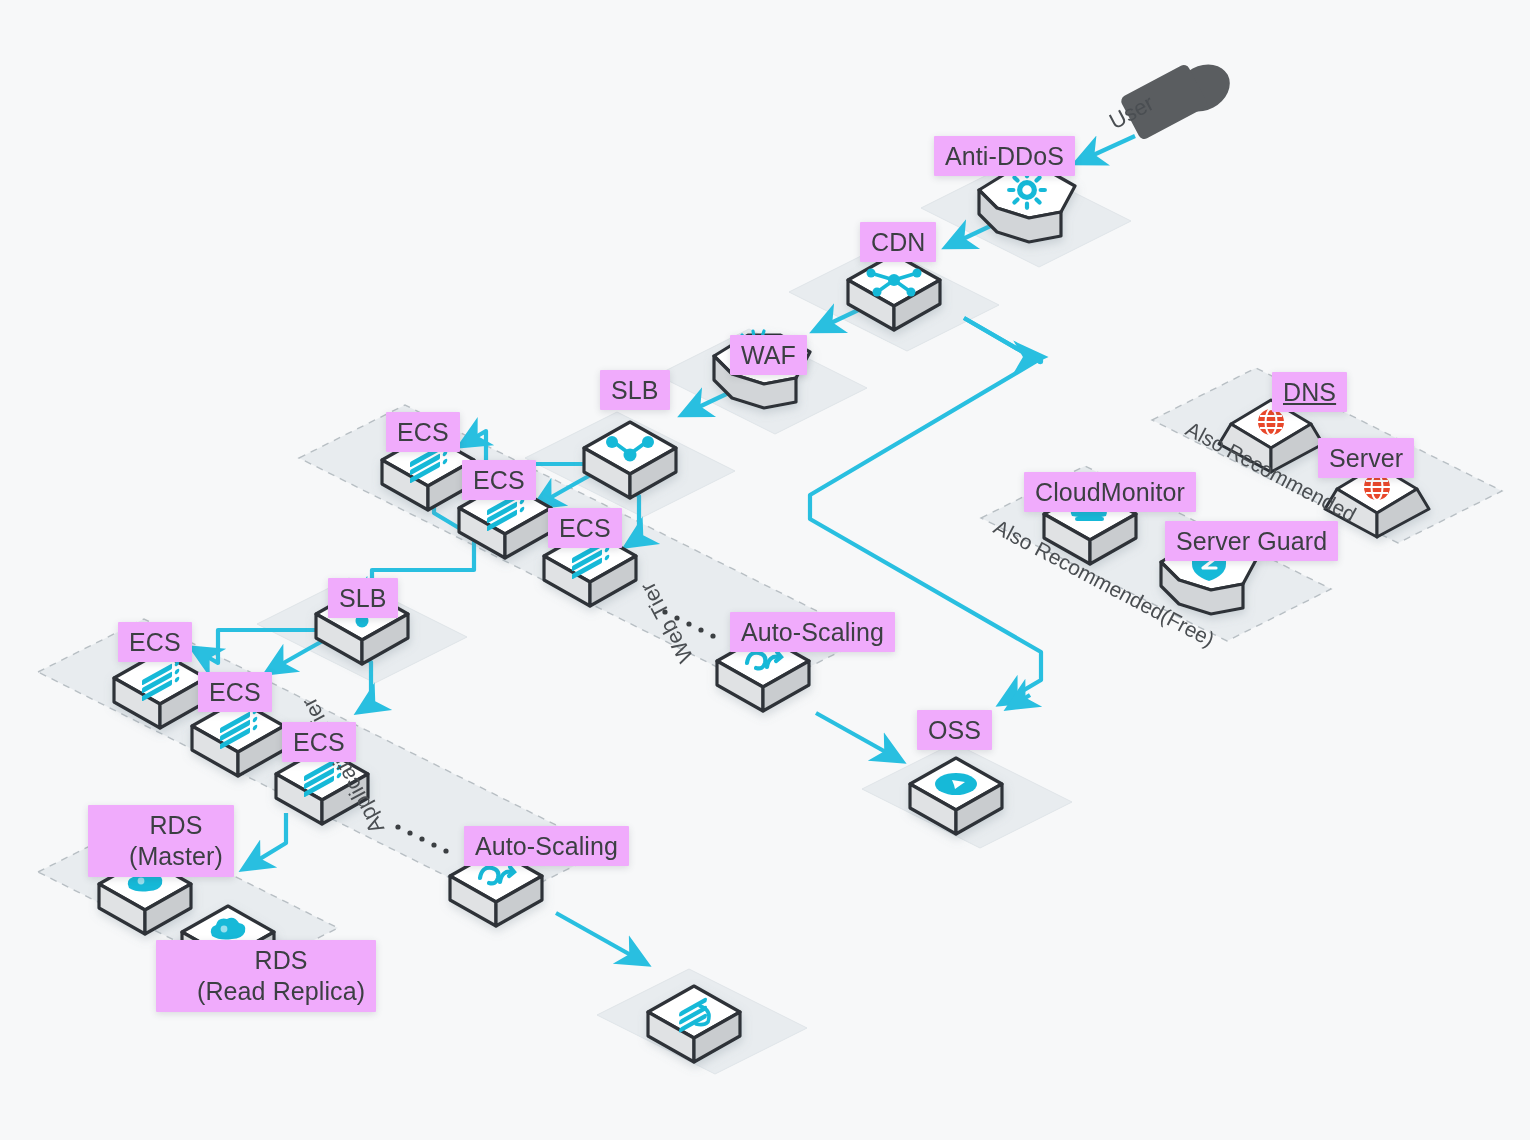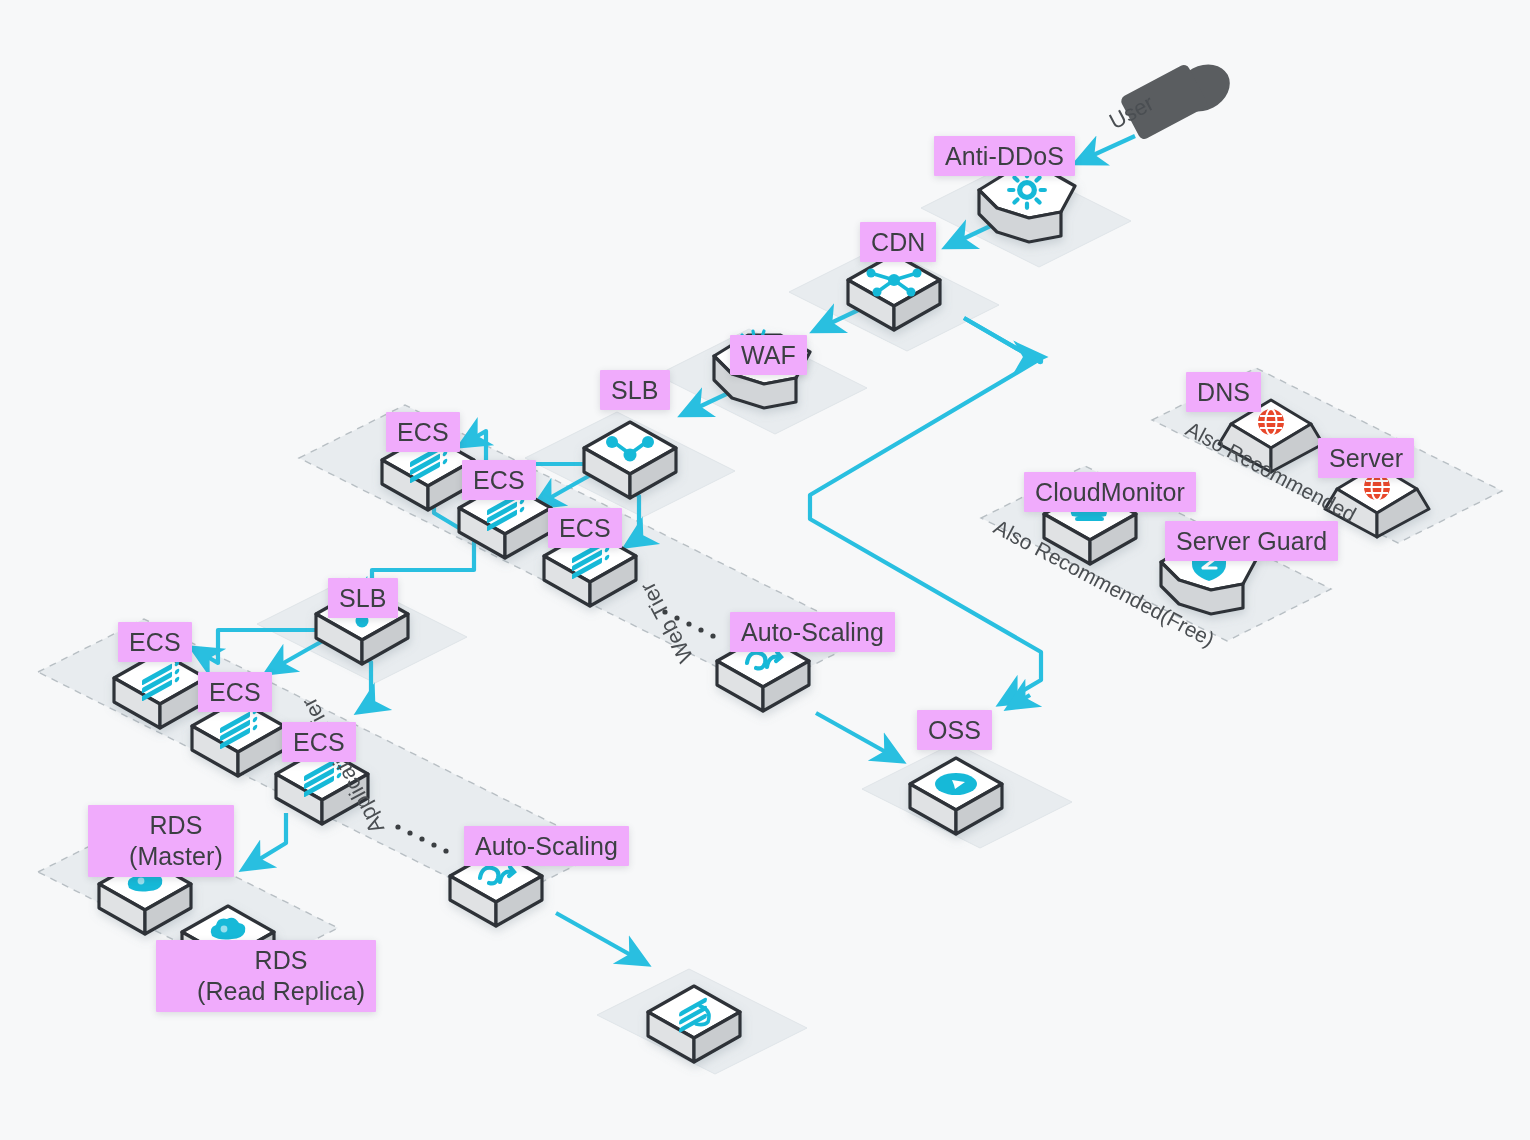--- a/index.html
+++ b/index.html
@@ -448,17 +448,17 @@
 
   <div class="lbl two" style="left:156px;top:940px;">RDS
 (Read Replica)</div>
 
   <div class="lbl" style="left:917px;top:710px;">OSS</div>
 
   <div class="lbl" style="left:1024px;top:472px;">CloudMonitor</div>
 
   <div class="lbl" style="left:1133px;top:521px;margin-left:32px;">Server Guard</div>
 
-  <div class="lbl" style="left:1186px;top:372px;">DNS</div>
+  <div class="lbl" style="left:1272px;top:372px;text-decoration:underline;">DNS</div>
 
   <div class="lbl" style="left:1318px;top:438px;">Server</div>
 
 </div>
 
 </body></html>

